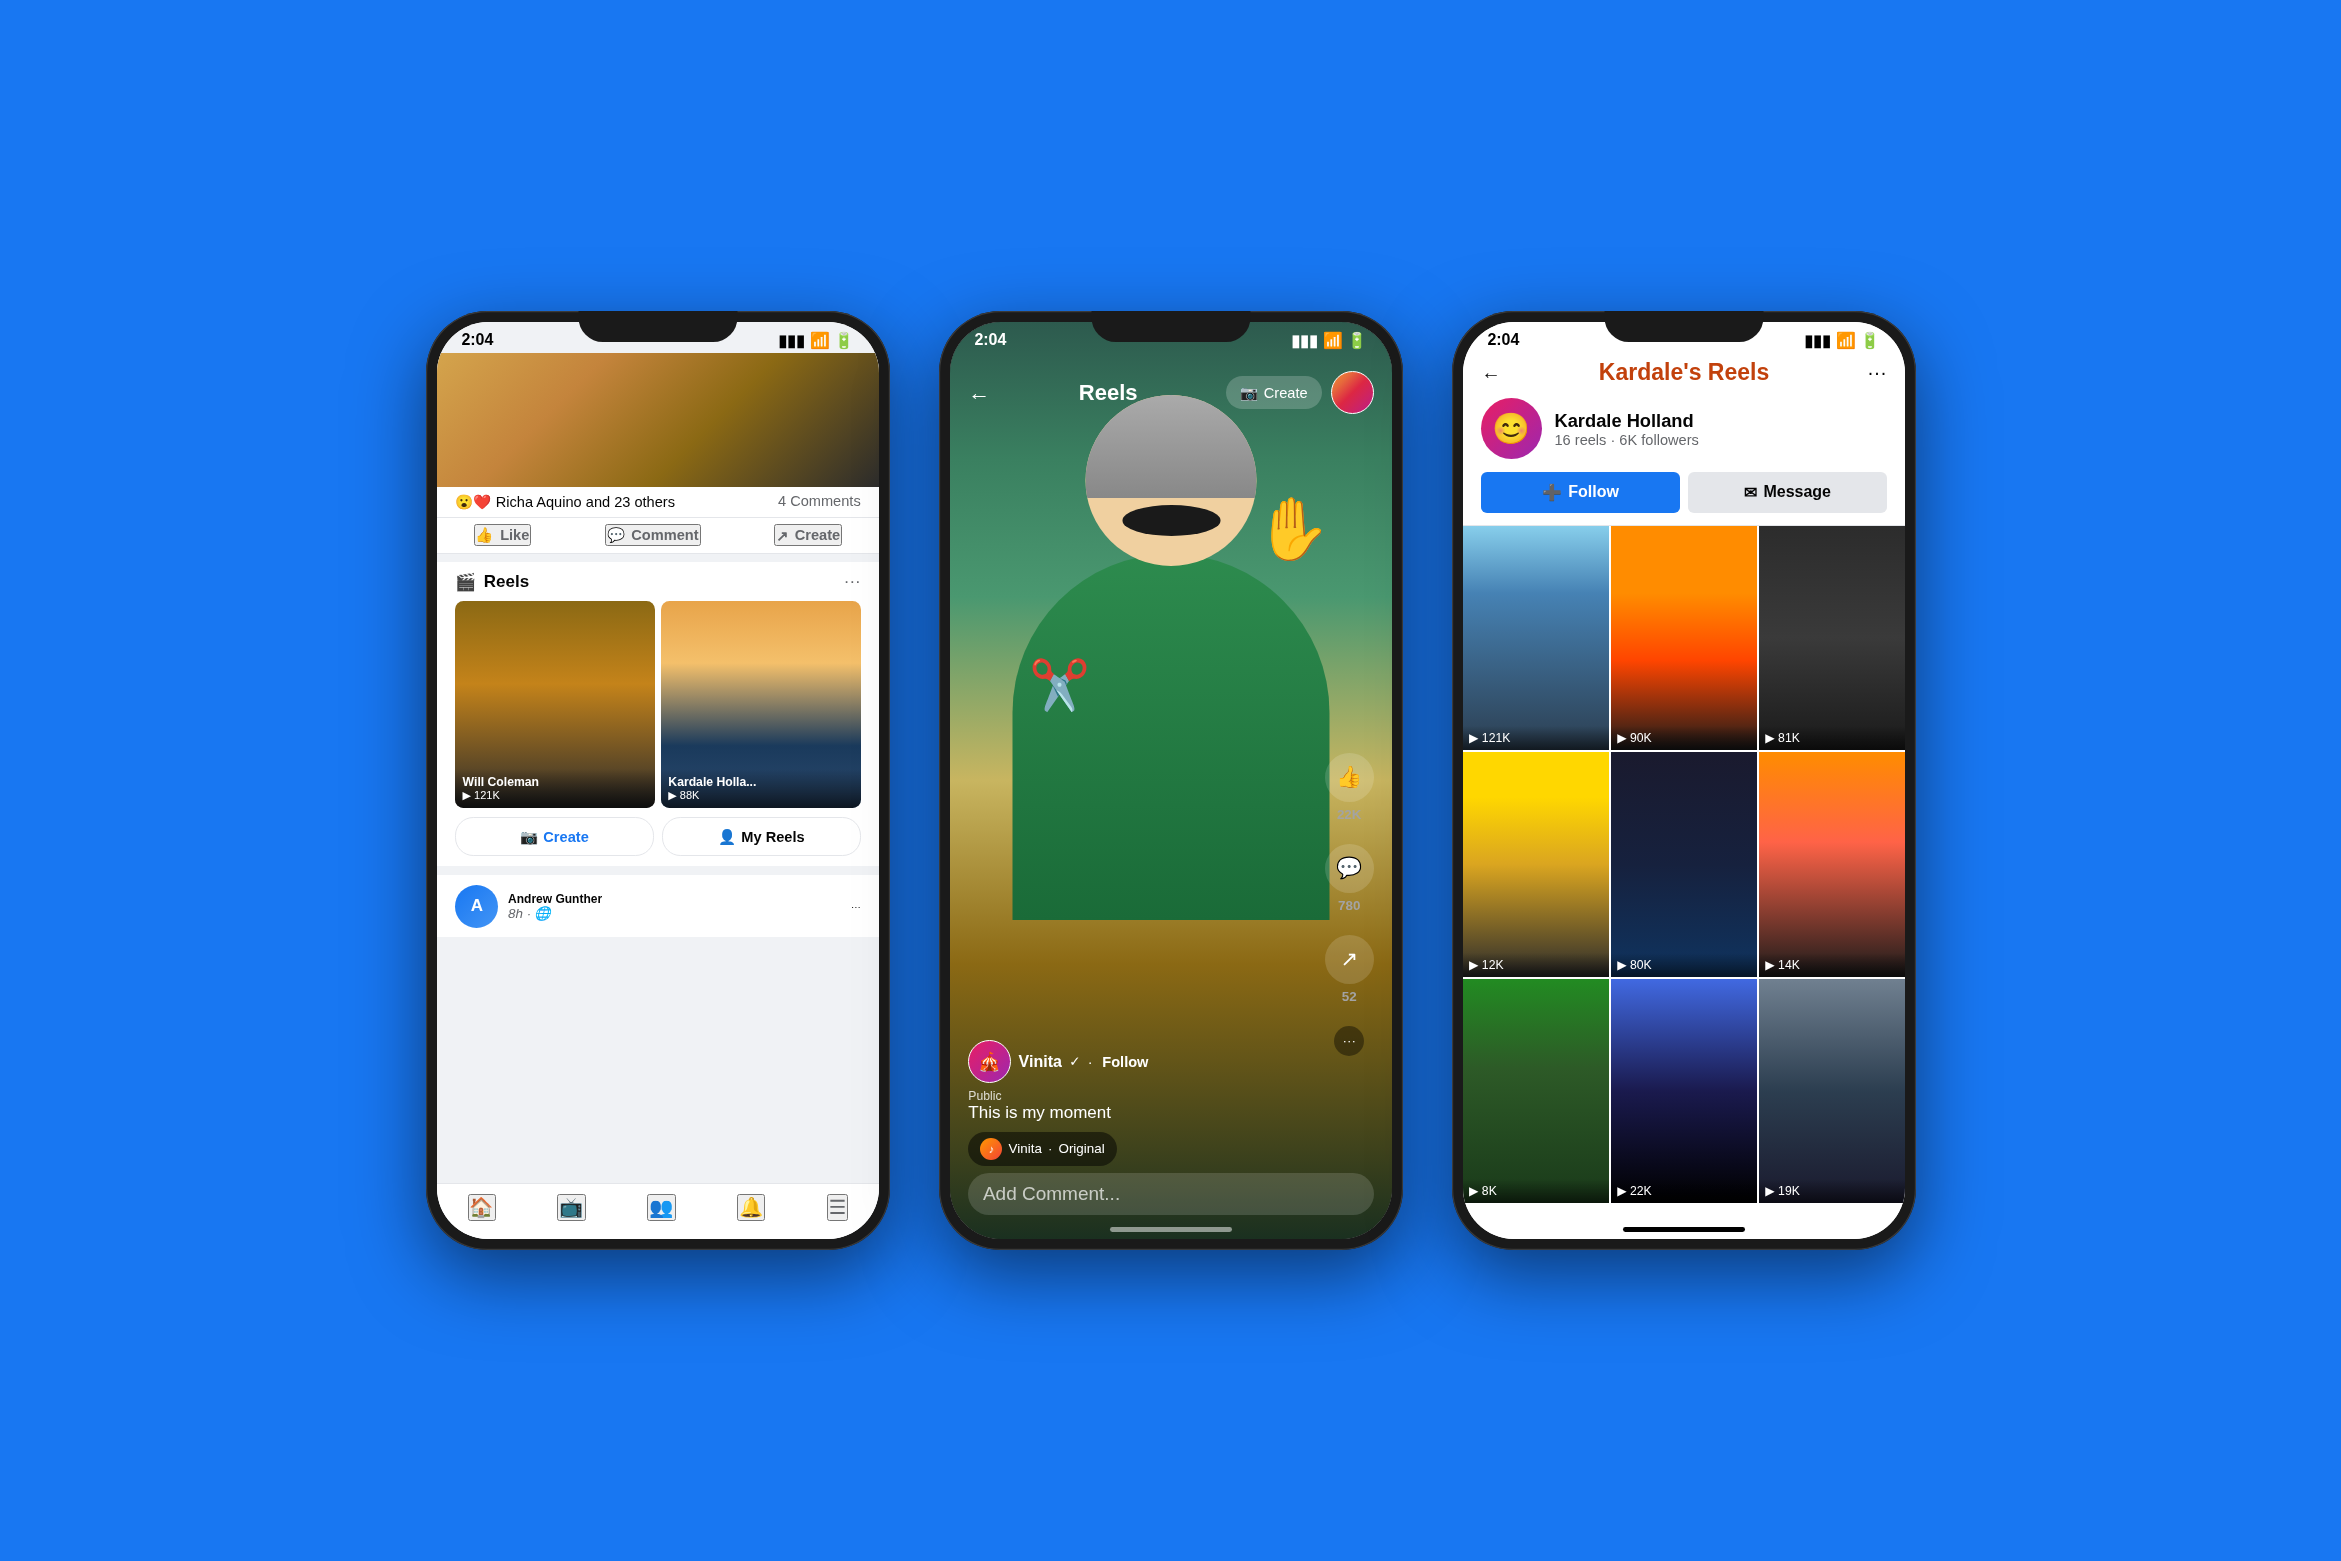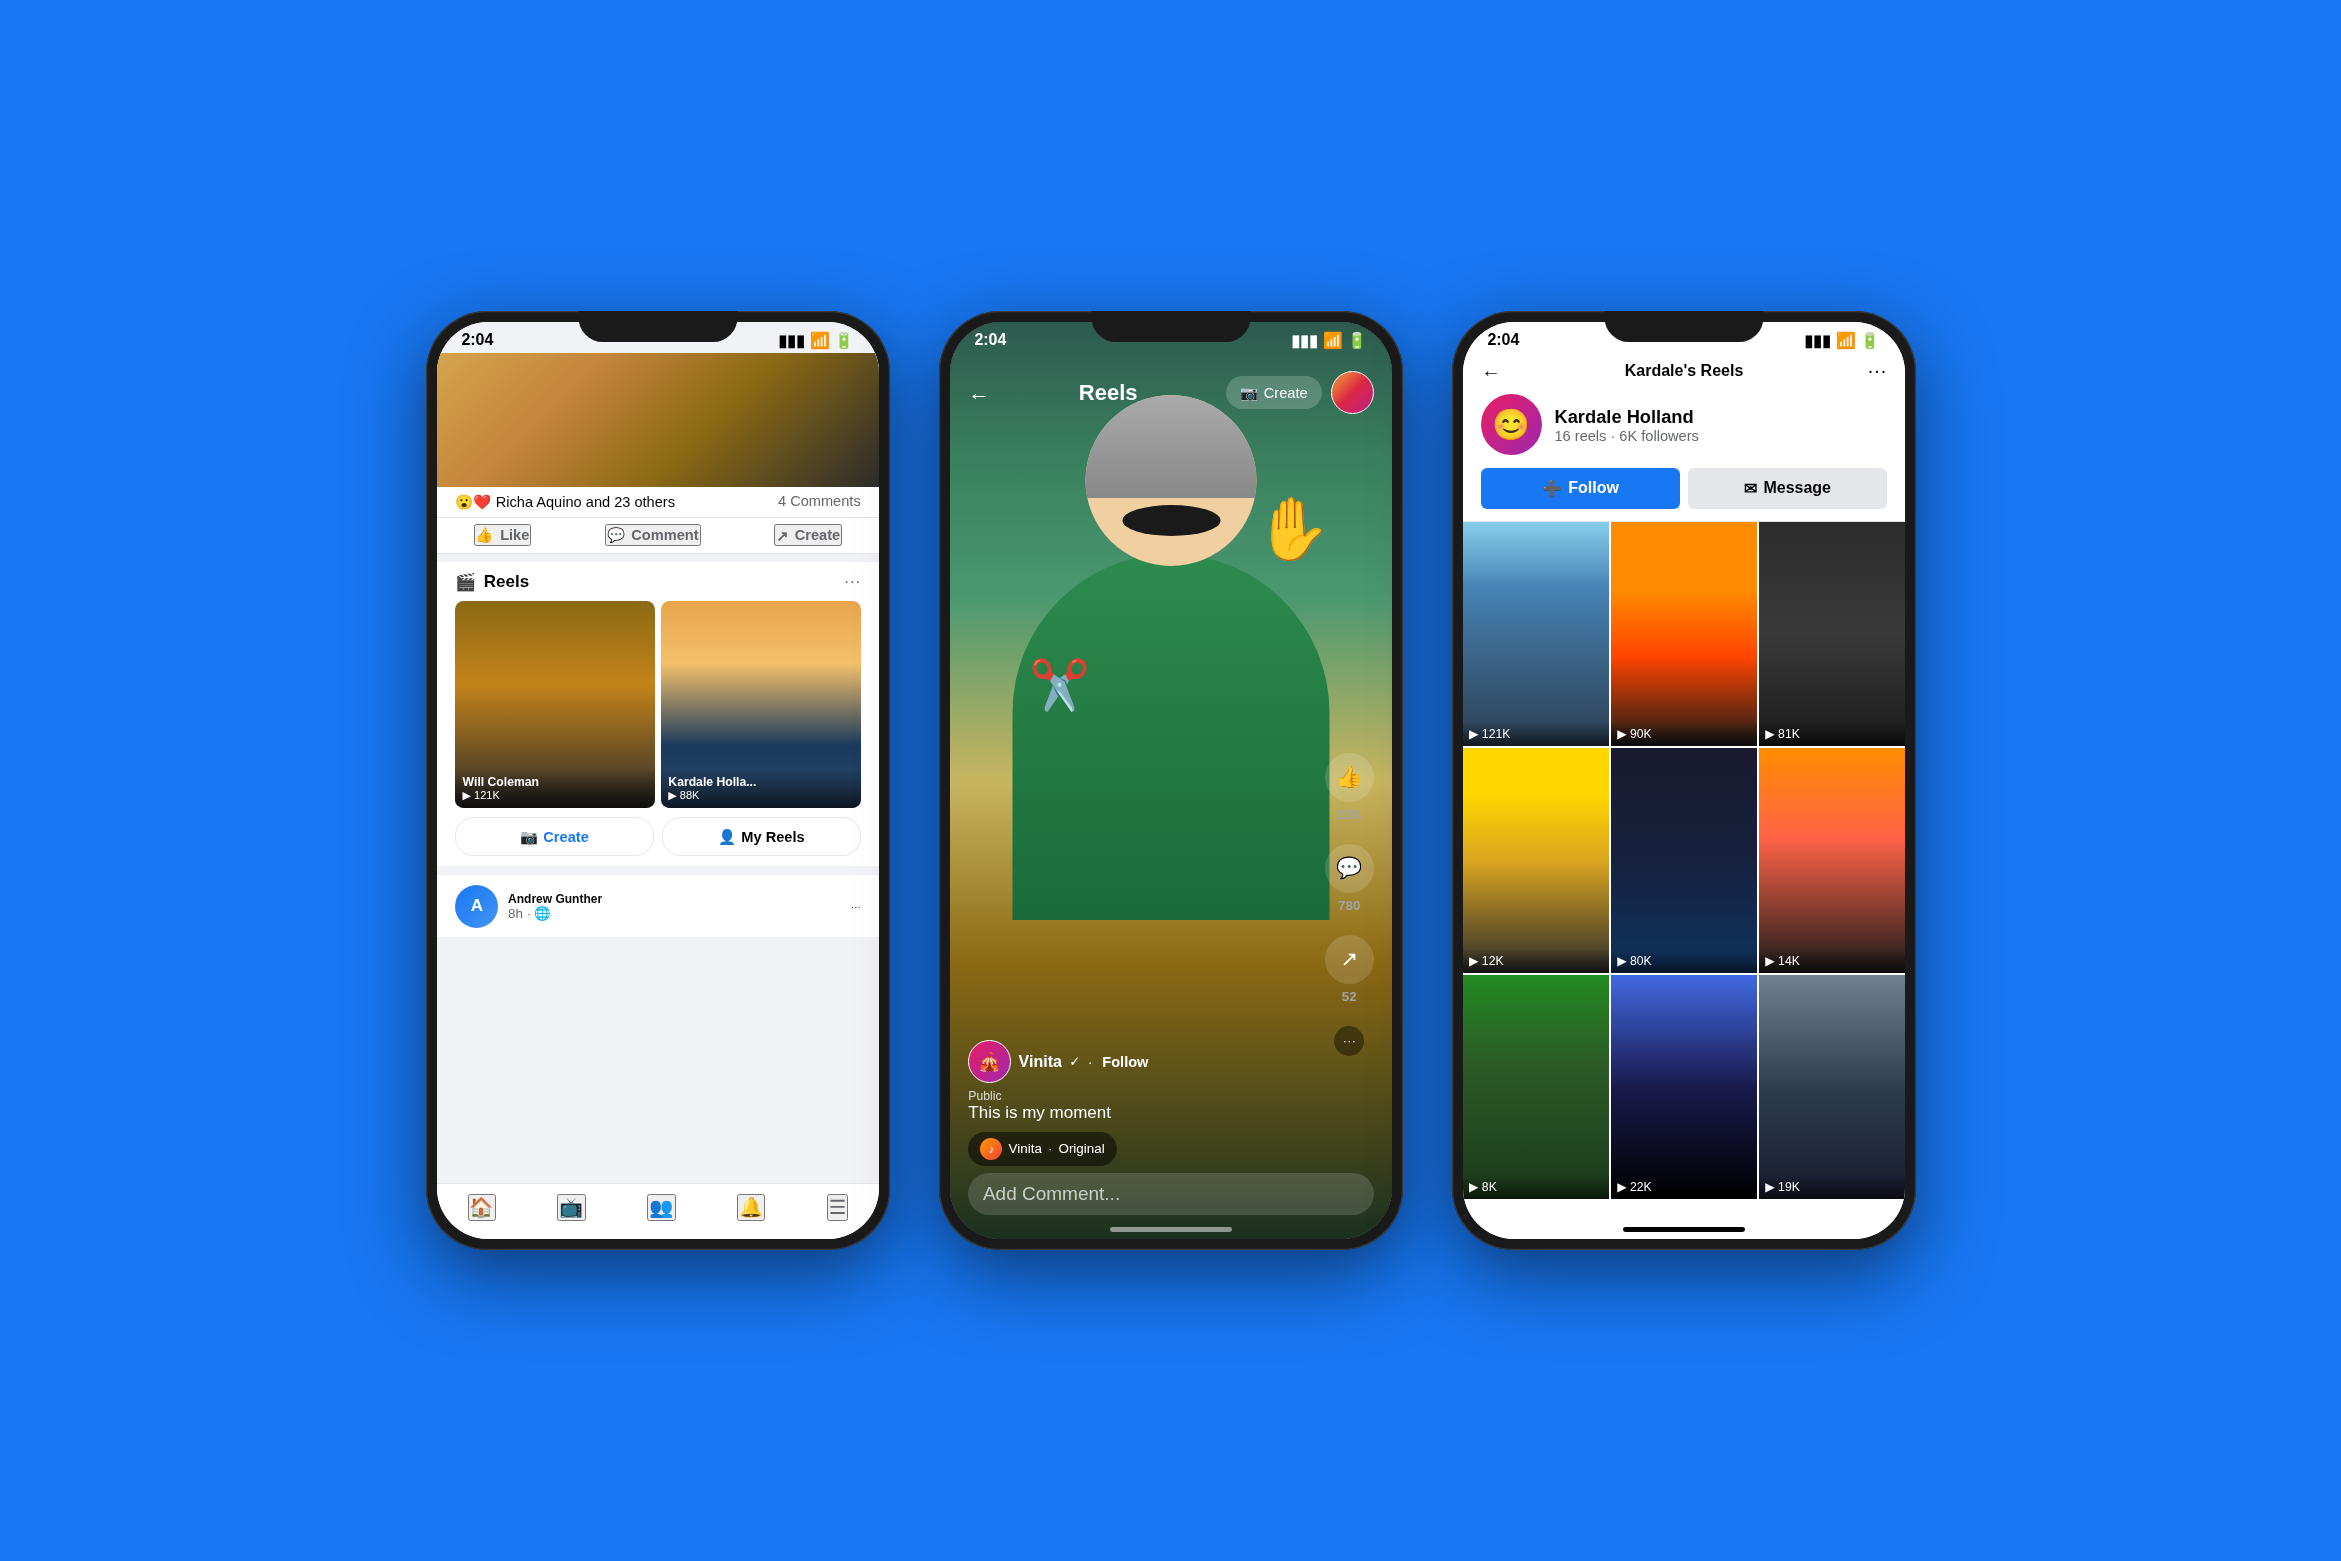--- a/index.html
+++ b/index.html
@@ -225,20 +225,21 @@
       font-size: 12px;
       font-weight: 600;
       color: #050505;
     }
     .post-meta {
       font-size: 13.4px;
       color: #65676b;
       display: flex;
       align-items: flex-end;
       gap: 3.7px;
+      font-style: italic;
     }
     
     .bottom-nav {
       position: absolute;
       bottom: 0;
       left: 0;
       right: 0;
       background: #fff;
       border-top: 0.6px solid #e4e6ea;
       display: flex;
@@ -476,23 +477,23 @@
       display: flex;
       align-items: center;
       justify-content: space-between;
       padding: 6.1px 0 12.2px;
     }
     .back-arrow {
       font-size: 19.5px;
       color: #050505;
     }
     .profile-nav-title {
-      font-size: 16px;
+      font-size: 23px;
       font-weight: 700;
-      color: #000000;
+      color: #c2410c;
     }
     .more-dots {
       font-size: 19.5px;
       color: #050505;
     }
     .profile-info {
       display: flex;
       align-items: center;
       gap: 12.2px;
       margin-bottom: 12.2px;

